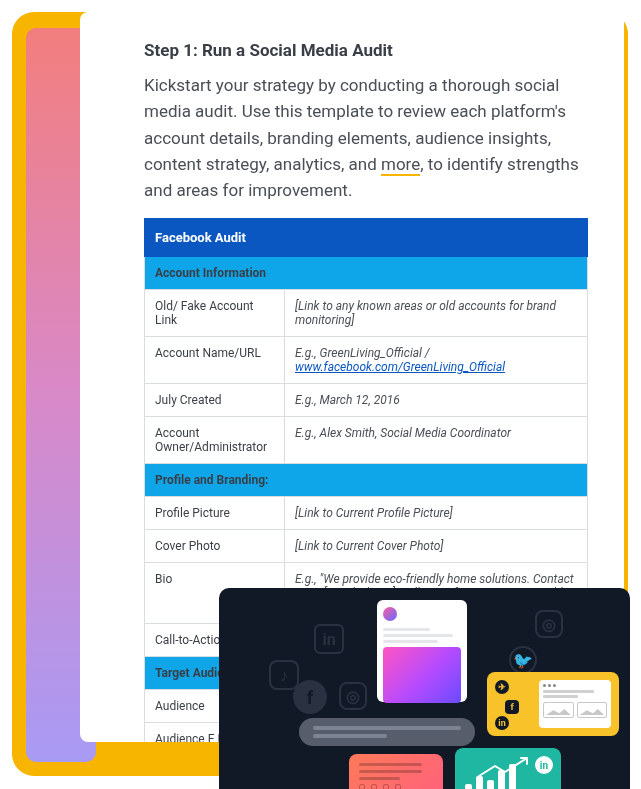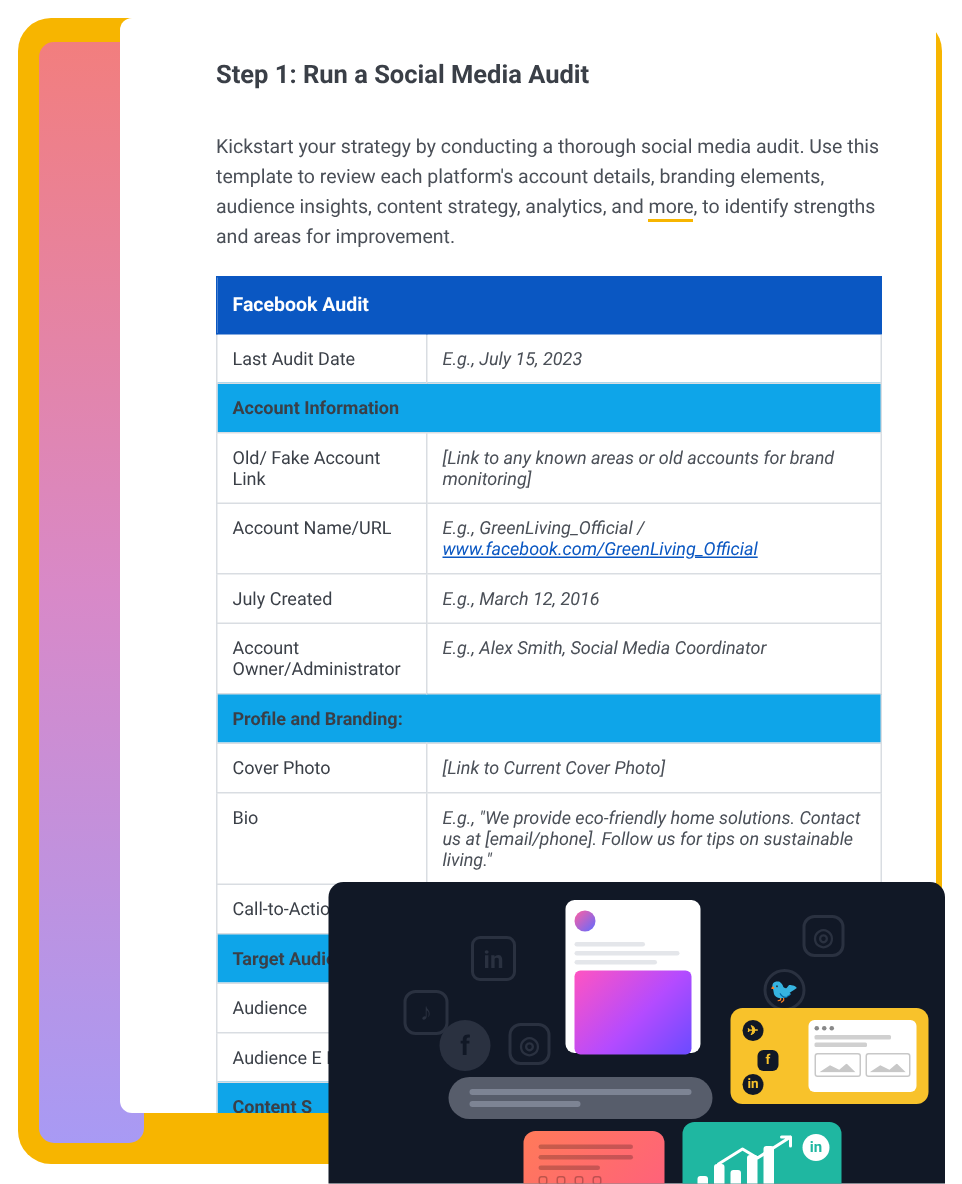--- a/index.html
+++ b/index.html
@@ -31,24 +31,24 @@
     width: 544px; height: 730px;
     background: #ffffff;
     border-radius: 8px;
     padding: 28px 36px 0 64px;
     overflow: hidden;
   }
   .step-title {
     font-size: 17px;
     font-weight: 700;
     color: #3a3f47;
-    margin-bottom: 29px;
+    margin-bottom: 12px;
   }
   .intro {
-    font-size: 13px;
+    font-size: 17px;
     line-height: 1.55;
     color: #4a4f57;
     margin-bottom: 14px;
   }
   .intro .underline {
     border-bottom: 2px solid #f7b500;
   }
   table.audit {
     width: 100%;
     border-collapse: collapse;
@@ -196,24 +196,20 @@
     <h2 class="step-title">Step 1: Run a Social Media Audit</h2>
     <p class="intro">
       <span>Kickstart your strategy by conducting a thorough social media audit. Use this template to review each platform's account details, branding elements, audience insights, content strategy, analytics, and </span><span class="underline">more</span><span>, to identify strengths and areas for improvement.</span>
     </p>
 
     <table class="audit">
       <tbody>
           <tr class="header-row">
         <th colspan="2">Facebook Audit</th>
       </tr>
-      <tr>
-        <td class="label-col">Last Audit Date</td>
-        <td class="value-col">E.g., July 15, 2023</td>
-      </tr>
       <tr class="section-row">
         <td colspan="2">Account Information</td>
       </tr>
       <tr>
         <td class="label-col">Old/ Fake Account Link</td>
         <td class="value-col">[Link to any known areas or old accounts for brand monitoring]</td>
       </tr>
       <tr>
         <td class="label-col">Account Name/URL</td>
         <td class="value-col">
@@ -223,20 +219,24 @@
       <tr>
         <td class="label-col">July Created</td>
         <td class="value-col">E.g., March 12, 2016</td>
       </tr>
       <tr>
         <td class="label-col">Account Owner/Administrator</td>
         <td class="value-col">E.g., Alex Smith, Social Media Coordinator</td>
       </tr>
       <tr class="section-row">
         <td colspan="2">Profile and Branding:</td>
+      </tr>
+      <tr>
+        <td class="label-col">Profile Picture</td>
+        <td class="value-col">[Link to Current Profile Picture]</td>
       </tr>
       <tr>
         <td class="label-col">Cover Photo</td>
         <td class="value-col">[Link to Current Cover Photo]</td>
       </tr>
       <tr>
         <td class="label-col">Bio</td>
         <td class="value-col">E.g., "We provide eco-friendly home solutions. Contact us at [email/phone]. Follow us for tips on sustainable living."</td>
       </tr>
       <tr>

